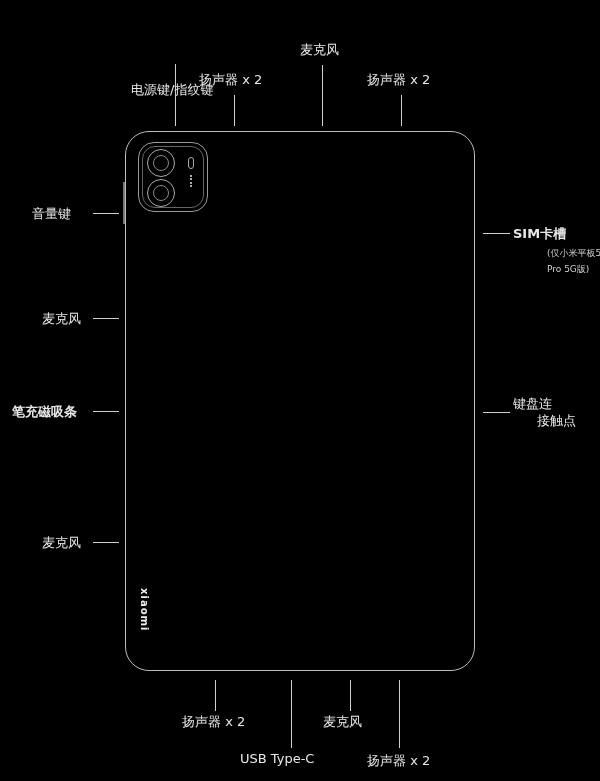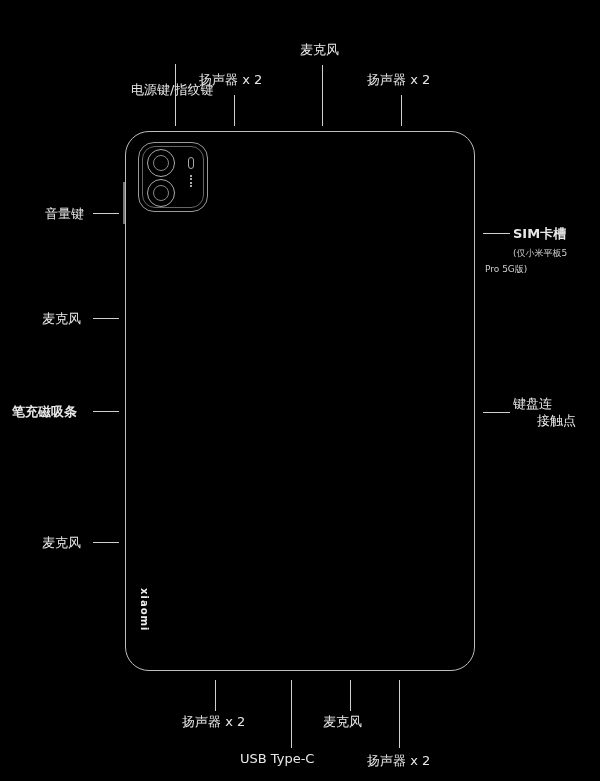--- a/index.html
+++ b/index.html
@@ -1,18 +1,18 @@
 <!DOCTYPE html>
 <html><head>
 <meta charset="utf-8">
 <style>
   html,body{margin:0;padding:0;background:#000;}
   body{width:600px;height:781px;position:relative;overflow:hidden;font-family:"DejaVu Sans","Liberation Sans",sans-serif;color:#e6e6e6;}
   .lbl{position:absolute;font-size:13px;line-height:16px;white-space:nowrap;color:#e8e8e8;}
-  .small{font-size:9px;line-height:14px;color:#d0d0d0;}
+  .small{font-size:9px;line-height:14px;color:#d0d0d0;margin-left:34px;}
   .ln{position:absolute;background:#cfcfcf;}
   .v{width:1px;}
   .h{height:1px;}
   #device{position:absolute;left:125px;top:131px;width:350px;height:540px;border:1.5px solid #bdbdbd;border-radius:24px;box-sizing:border-box;}
   #cam{position:absolute;left:138px;top:142px;width:70px;height:70px;border:1.5px solid #9a9a9a;border-radius:16px;box-sizing:border-box;}
   #cam-inner{position:absolute;left:3px;top:3px;right:3px;bottom:3px;border:1px solid #666;border-radius:13px;}
   .lens{position:absolute;border-radius:50%;border:1.5px solid #aaa;box-sizing:border-box;}
   .lens .in{position:absolute;border-radius:50%;border:1px solid #888;left:5px;top:5px;right:5px;bottom:5px;}
   .flash{position:absolute;left:49px;top:14px;width:6px;height:12px;border:1px solid #aaa;border-radius:3px;box-sizing:border-box;}
   .sensor{position:absolute;left:51px;top:32px;width:2px;height:12px;border-left:2px dotted #aaa;}
@@ -41,33 +41,33 @@
 
 <div class="lbl" style="left:131px;top:42px;margin-top:40px;">电源键/指纹键</div>
 <div class="ln v" style="left:175px;top:64px;height:62px;"></div>
 <div class="lbl" style="left:199px;top:72px;">扬声器 x 2</div>
 <div class="ln v" style="left:234px;top:95px;height:31px;"></div>
 <div class="lbl" style="left:300px;top:42px;">麦克风</div>
 <div class="ln v" style="left:322px;top:65px;height:61px;"></div>
 <div class="lbl" style="left:367px;top:72px;">扬声器 x 2</div>
 <div class="ln v" style="left:401px;top:95px;height:31px;"></div>
 
-<div class="lbl" style="left:45px;top:206px;">音量键</div>
+<div class="lbl" style="left:32px;top:206px;">音量键</div>
 <div class="ln h" style="left:93px;top:213px;width:26px;"></div>
 <div class="lbl" style="left:42px;top:311px;">麦克风</div>
 <div class="ln h" style="left:93px;top:318px;width:26px;"></div>
 <div class="lbl" style="left:12px;top:404px;font-weight:bold;">笔充磁吸条</div>
 <div class="ln h" style="left:93px;top:411px;width:26px;"></div>
 <div class="lbl" style="left:42px;top:535px;">麦克风</div>
 <div class="ln h" style="left:93px;top:542px;width:26px;"></div>
 
 <div class="ln h" style="left:483px;top:233px;width:27px;"></div>
 <div class="lbl" style="left:513px;top:226px;font-weight:bold;">SIM卡槽</div>
 <div class="lbl small" style="left:513px;top:246px;">(仅小米平板5</div>
-<div class="lbl small" style="left:485px;top:262px;">Pro 5G版)</div>
+<div class="lbl small" style="left:513px;top:262px;">Pro 5G版)</div>
 <div class="ln h" style="left:483px;top:412px;width:27px;"></div>
 <div class="lbl" style="left:513px;top:396px;text-align:center;">键盘连</div>
 <div class="lbl" style="left:537px;top:413px;">接触点</div>
 
 <div class="ln v" style="left:215px;top:680px;height:31px;"></div>
 <div class="lbl" style="left:182px;top:714px;">扬声器 x 2</div>
 <div class="ln v" style="left:291px;top:680px;height:68px;"></div>
 <div class="lbl" style="left:240px;top:751px;">USB Type-C</div>
 <div class="ln v" style="left:350px;top:680px;height:31px;"></div>
 <div class="lbl" style="left:323px;top:714px;">麦克风</div>

